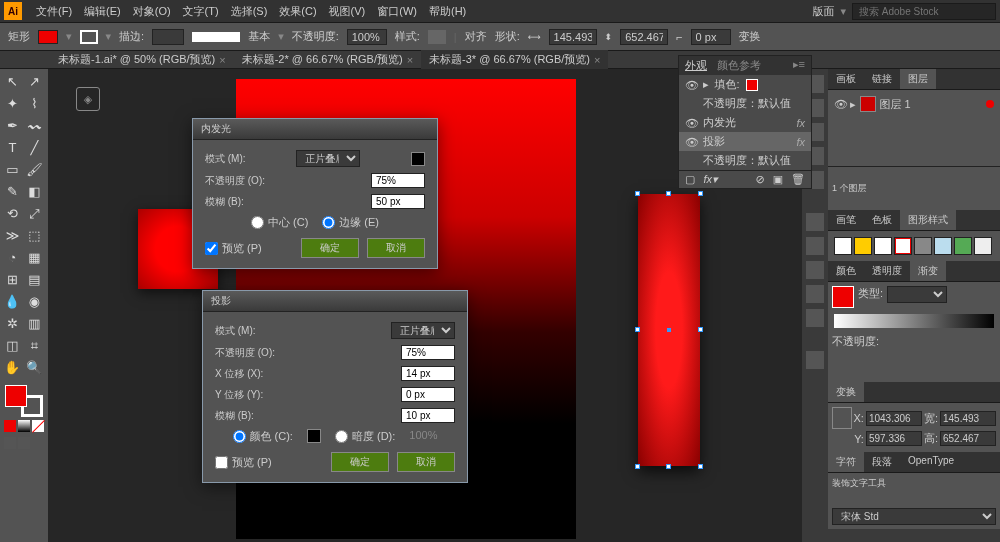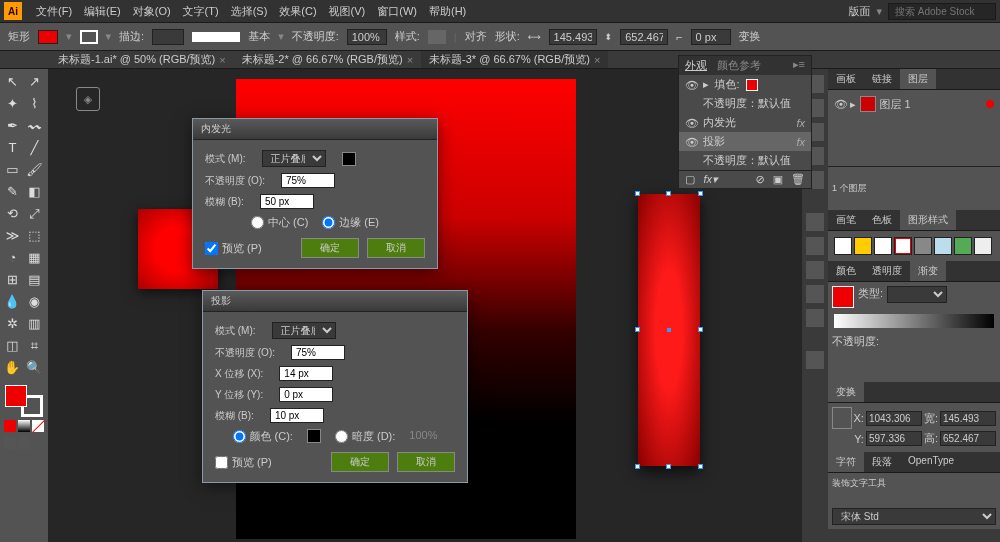--- a/index.html
+++ b/index.html
@@ -1,27 +1,27 @@
 <!DOCTYPE html>
 <html><head>
 <meta charset="utf-8">
 <style>
 *{margin:0;padding:0;box-sizing:border-box;font-family:"Microsoft YaHei",sans-serif;font-size:11px;color:#ccc}
 body{background:#323232;width:1000px;height:542px;overflow:hidden;position:relative}
 .menubar{height:23px;background:#323232;display:flex;align-items:center;padding:0 4px;border-bottom:1px solid #1a1a1a}
 .ai-logo{width:18px;height:18px;background:#ff9a00;color:#330000;display:flex;align-items:center;justify-content:center;font-weight:bold;margin-right:8px;font-size:10px}
 .menu-item{padding:0 6px;cursor:pointer;font-size:11px}
 .menu-right{margin-left:auto;display:flex;align-items:center;gap:6px}
-.search-box{background:#262626;border:1px solid #1a1a1a;padding:2px 6px;width:108px;font-size:10px;color:#888}
+.search-box{background:#262626;border:1px solid #1a1a1a;padding:2px 6px;width:144px;font-size:10px;color:#888}
 .options-bar{height:28px;background:#535353;display:flex;align-items:center;padding:0 8px;gap:8px;border-bottom:1px solid #1a1a1a;font-size:10px}
 .opt-label{color:#ccc}
 .swatch-red{width:20px;height:14px;background:#e00;border:1px solid #222}
 .opt-input{background:#3a3a3a;border:1px solid #222;padding:1px 4px;width:48px;color:#ccc}
 .stroke-prev{width:48px;height:10px;background:#fff}
-.tabs{height:18px;background:#3a3a3a;display:flex;padding-left:50px;border-bottom:1px solid #1a1a1a}
+.tabs{height:18px;background:#3a3a3a;display:flex;align-items:center;padding-left:50px;border-bottom:1px solid #1a1a1a}
 .tab{padding:2px 8px;font-size:10px;color:#bbb;display:flex;align-items:center;gap:4px}
 .tab.active{background:#323232}
 .tab-close{color:#888;cursor:pointer}
 .main{display:flex;height:473px}
 .tools{width:48px;background:#535353;display:flex;flex-wrap:wrap;padding:2px;gap:1px;align-content:flex-start}
 .tool{width:21px;height:21px;display:flex;align-items:center;justify-content:center;cursor:pointer;color:#ddd;font-size:13px}
 .fill-stroke{width:44px;height:34px;position:relative;margin-top:4px}
 .fill-sw{position:absolute;width:22px;height:22px;background:#e00;border:1px solid #fff;left:3px;top:2px}
 .stroke-sw{position:absolute;width:22px;height:22px;background:#535353;border:3px solid #fff;right:3px;bottom:0}
 .mini-sw{width:44px;display:flex;gap:2px;padding:2px}
@@ -47,21 +47,21 @@
 .float-title{background:#323232;padding:2px 6px;font-size:10px;display:flex}
 .float-title span:first-child{text-decoration:underline}
 .ap-row{display:flex;align-items:center;padding:2px 6px;gap:6px;font-size:10px}
 .ap-row.sel{background:#666}
 .fx{margin-left:auto;font-style:italic;color:#aaa}
 .dialog{position:absolute;background:#535353;border:1px solid #8899aa;box-shadow:0 4px 16px rgba(0,0,0,.5);z-index:60}
 .dlg1{left:192px;top:118px;width:246px}
 .dlg2{left:202px;top:290px;width:266px}
 .dlg-title{background:linear-gradient(180deg,#5a5a5a,#3a3a3a);padding:3px 8px;font-size:10px;border-bottom:1px solid #222}
 .dlg-body{padding:10px 12px}
-.dlg-row{display:flex;align-items:center;gap:16px;margin-bottom:6px;justify-content:flex-start}
+.dlg-row{display:flex;align-items:center;gap:22px;margin-bottom:6px;justify-content:space-between}
 .dlg-label{font-size:10px;color:#ccc}
 .dlg-select{background:#3a3a3a;border:1px solid #222;padding:1px 4px;width:64px;font-size:10px;color:#ccc}
 .dlg-input{background:#fff;border:1px solid #222;padding:1px 4px;width:54px;font-size:10px;color:#000}
 .dlg-radio-row{display:flex;gap:14px;justify-content:center;margin:4px 0 8px}
 .dlg-btns{display:flex;gap:8px;align-items:center}
 .dlg-btn{background:#4d7c0f;border:1px solid #888;border-radius:0;padding:2px 18px;font-size:10px;cursor:pointer}
 .chk{display:flex;align-items:center;gap:4px}
 .sw-grid{display:flex;flex-wrap:wrap;gap:2px;padding:2px}
 .sw-cell{width:18px;height:18px;border:1px solid #222}
 .transform-panel{padding:4px;font-size:10px}

